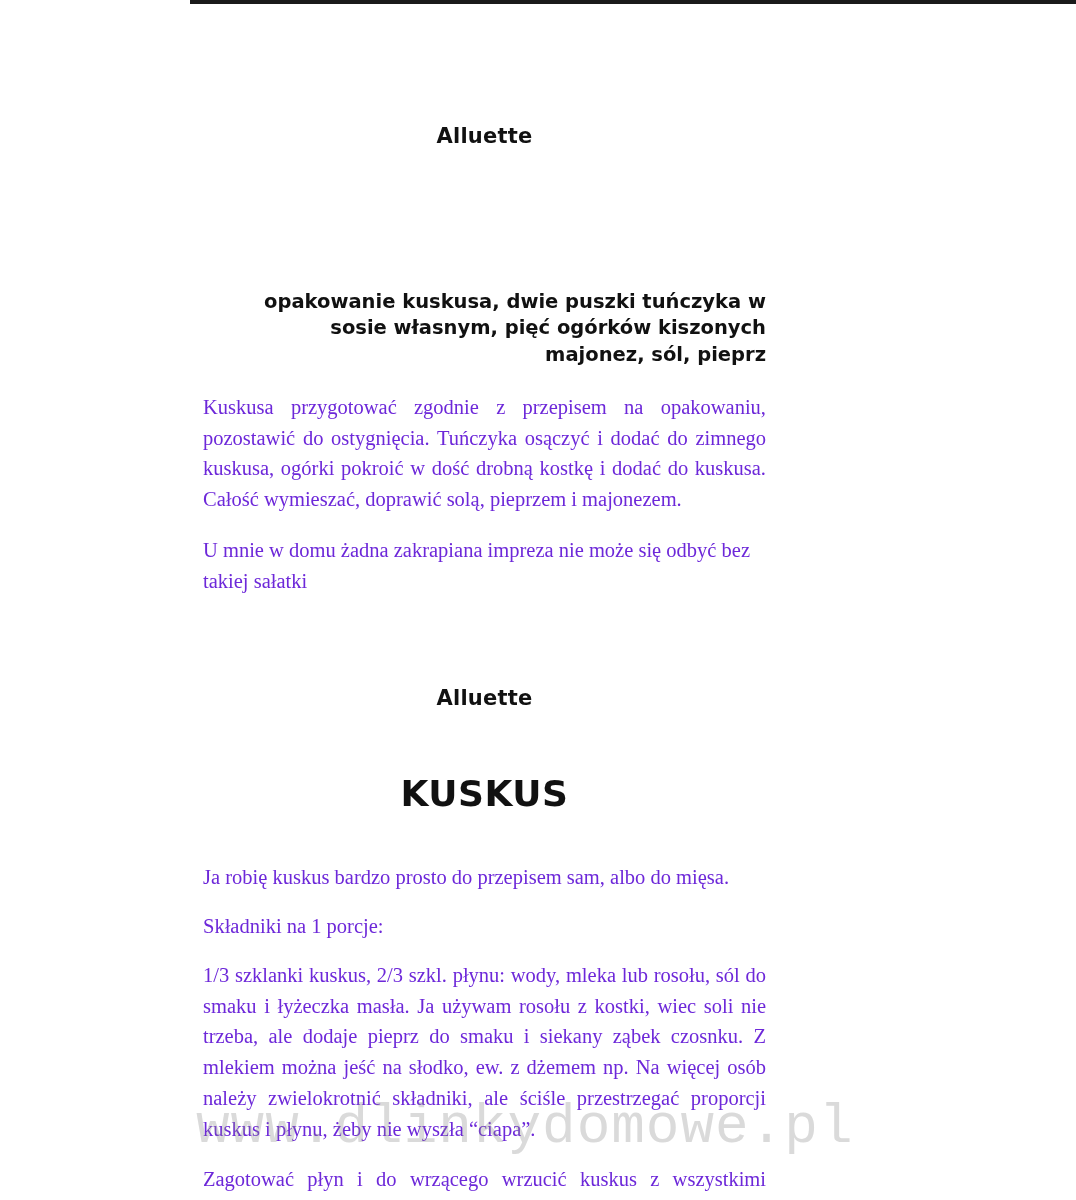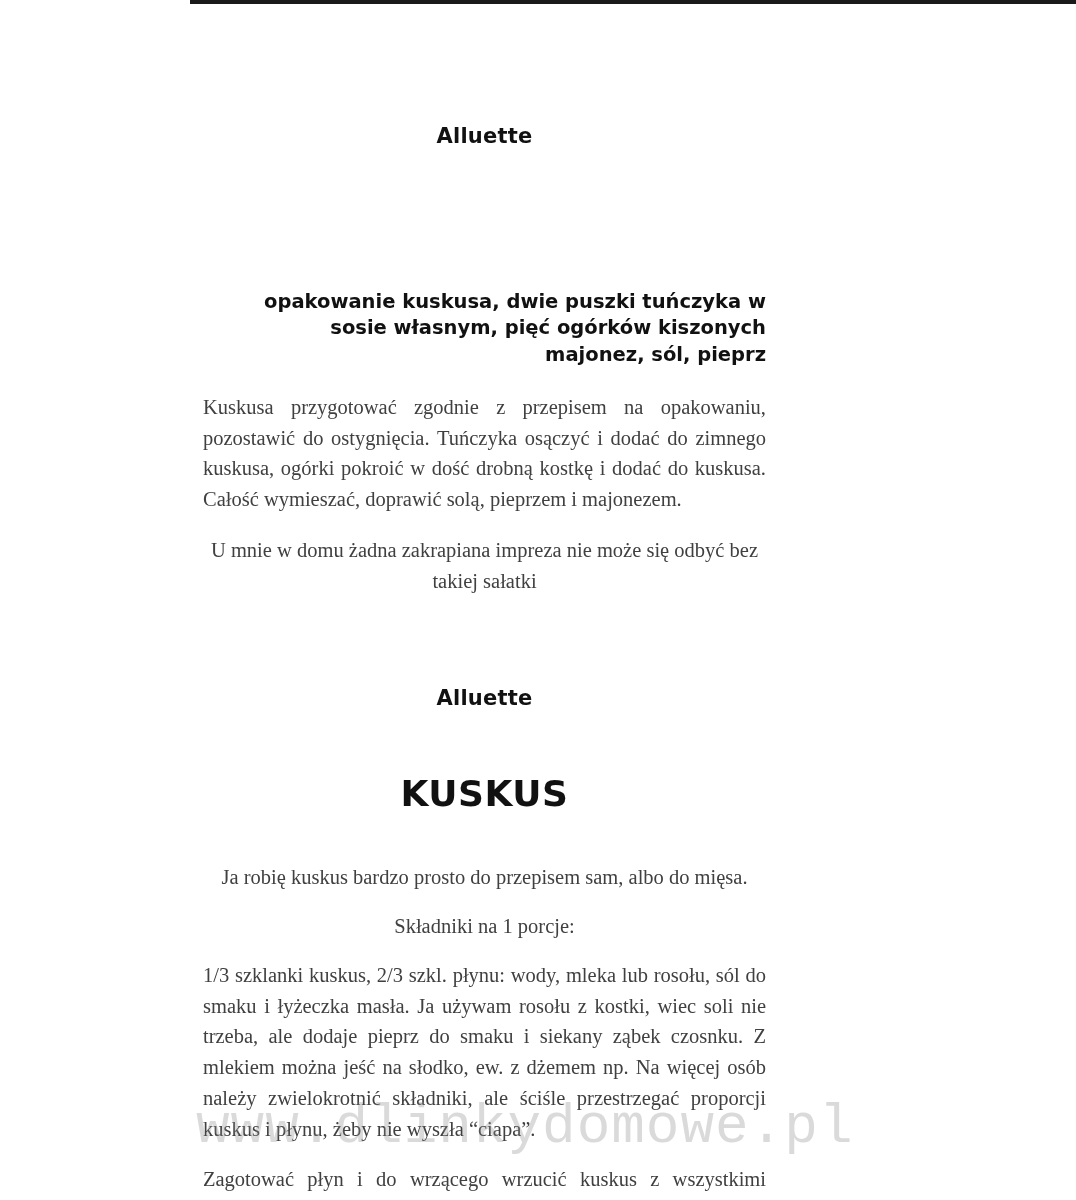--- a/index.html
+++ b/index.html
@@ -62,24 +62,24 @@
     font-weight: bold;
     font-size: 19.5px;
     line-height: 1.35;
     color: #111;
   }
   .para {
     font-family: "Liberation Serif", serif;
     font-size: 20.5px;
     line-height: 1.5;
     text-align: justify;
-    color: #404040;
+    color: #6d28d9;
   }
   .para.left {
-    text-align: center;
+    text-align: left;
   }
   .watermark {
     position: absolute;
     left: 196px;
     top: 1095px;
     font-family: Liberation Mono, monospace;
     font-size: 56px;
     font-weight: 400;
     color: rgba(140, 140, 140, 0.32);
     letter-spacing: 1px;

